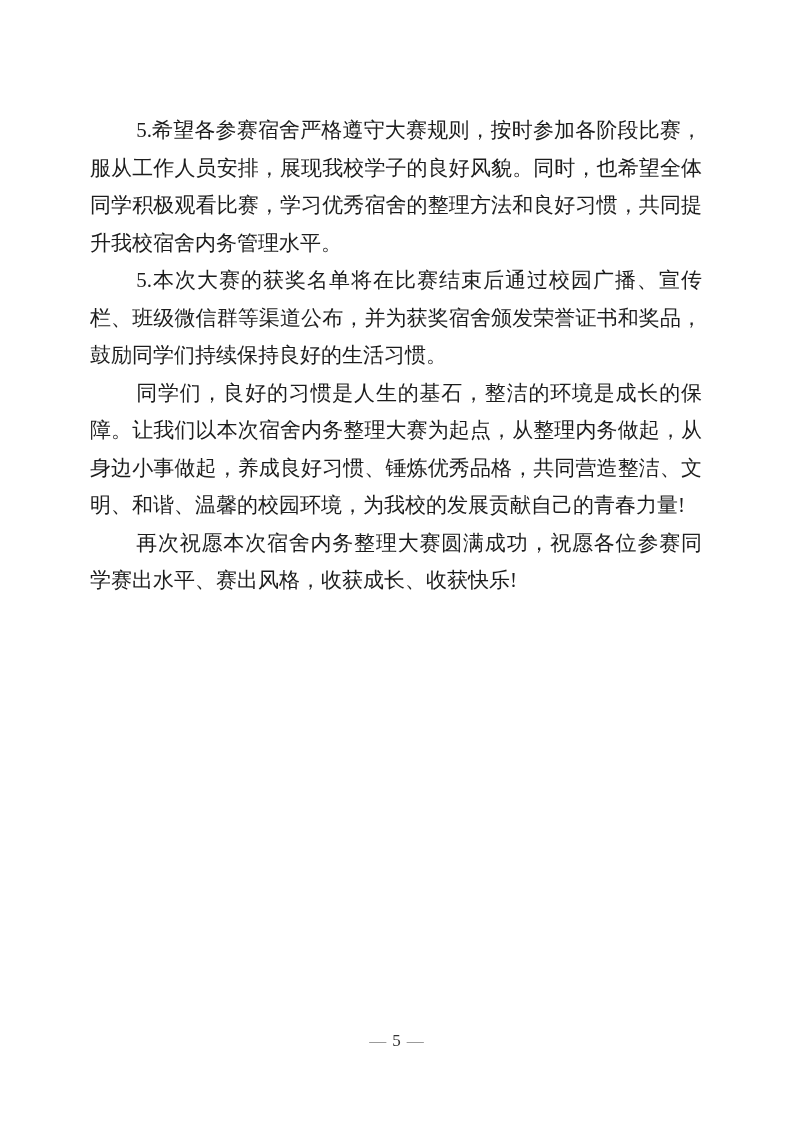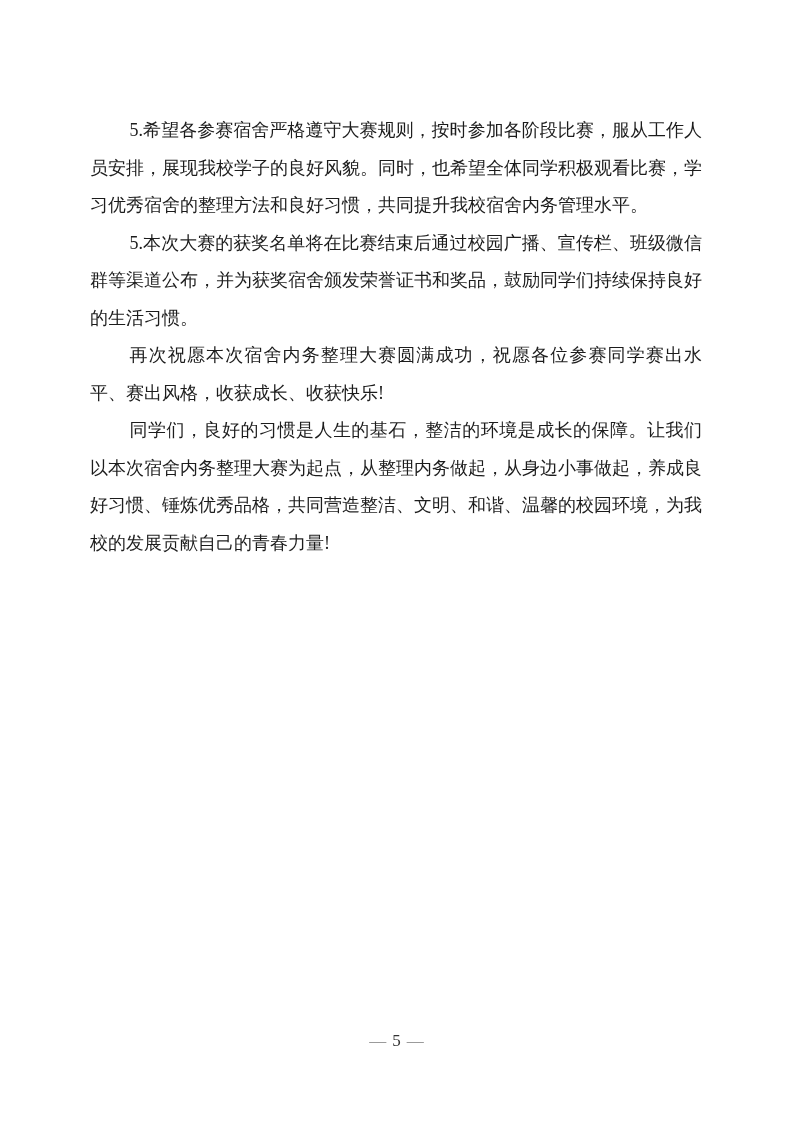--- a/index.html
+++ b/index.html
@@ -16,21 +16,21 @@
     font-family: "Liberation Serif", "DejaVu Serif", serif;
   }
   .content {
     position: absolute;
     left: 90px;
     top: 112px;
     width: 612px;
   }
   .para {
     margin: 0;
-    font-size: 18px;
+    font-size: 21px;
     line-height: 37.5px;
     color: #1c1c1c;
     text-align: justify;
     text-justify: inter-ideograph;
     text-indent: 2.2em;
     word-break: break-all;
   }
   .footer {
     position: absolute;
     top: 1030px;
@@ -49,20 +49,20 @@
     color: #333333;
   }
 </style>
 </head>
 <body>
 
 <div class="page">
   <div class="content">
     <p class="para">5.希望各参赛宿舍严格遵守大赛规则，按时参加各阶段比赛，服从工作人员安排，展现我校学子的良好风貌。同时，也希望全体同学积极观看比赛，学习优秀宿舍的整理方法和良好习惯，共同提升我校宿舍内务管理水平。</p>
     <p class="para">5.本次大赛的获奖名单将在比赛结束后通过校园广播、宣传栏、班级微信群等渠道公布，并为获奖宿舍颁发荣誉证书和奖品，鼓励同学们持续保持良好的生活习惯。</p>
+    <p class="para">同学们，良好的习惯是人生的基石，整洁的环境是成长的保障。让我们以本次宿舍内务整理大赛为起点，从整理内务做起，从身边小事做起，养成良好习惯、锤炼优秀品格，共同营造整洁、文明、和谐、温馨的校园环境，为我校的发展贡献自己的青春力量!</p>
     <p class="para">再次祝愿本次宿舍内务整理大赛圆满成功，祝愿各位参赛同学赛出水平、赛出风格，收获成长、收获快乐!</p>
-    <p class="para">同学们，良好的习惯是人生的基石，整洁的环境是成长的保障。让我们以本次宿舍内务整理大赛为起点，从整理内务做起，从身边小事做起，养成良好习惯、锤炼优秀品格，共同营造整洁、文明、和谐、温馨的校园环境，为我校的发展贡献自己的青春力量!</p>
   </div>
 
   <div class="footer">
     <span class="dash">—</span><span class="num">5</span><span class="dash">—</span>
   </div>
 </div>
 
 </body></html>

